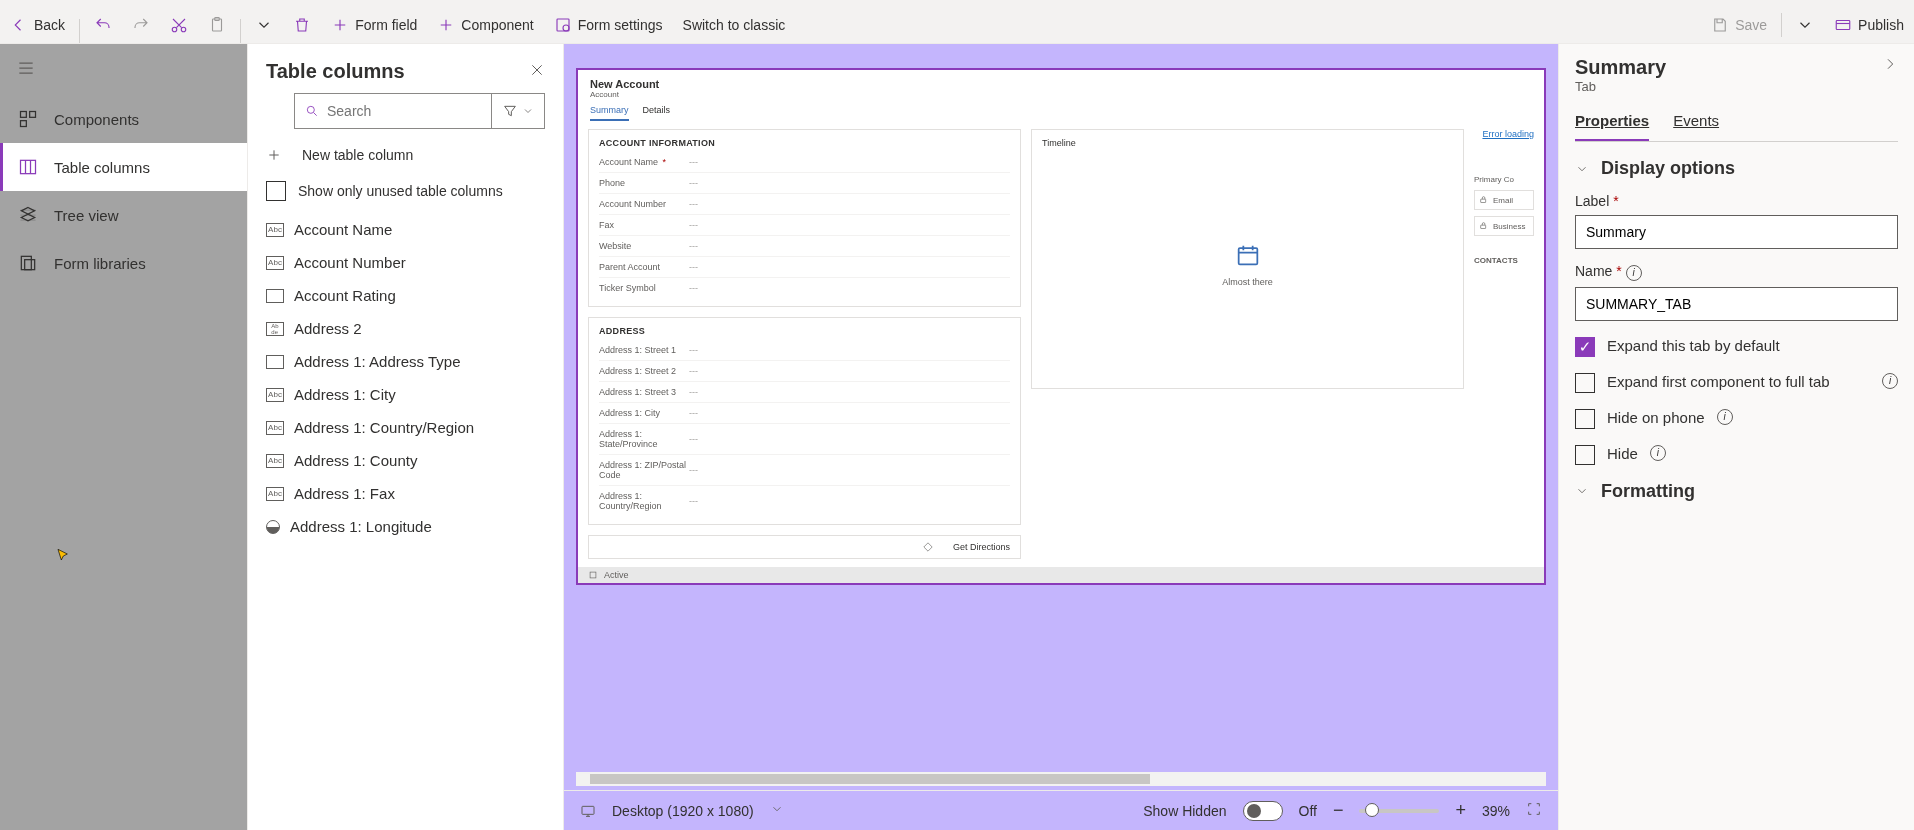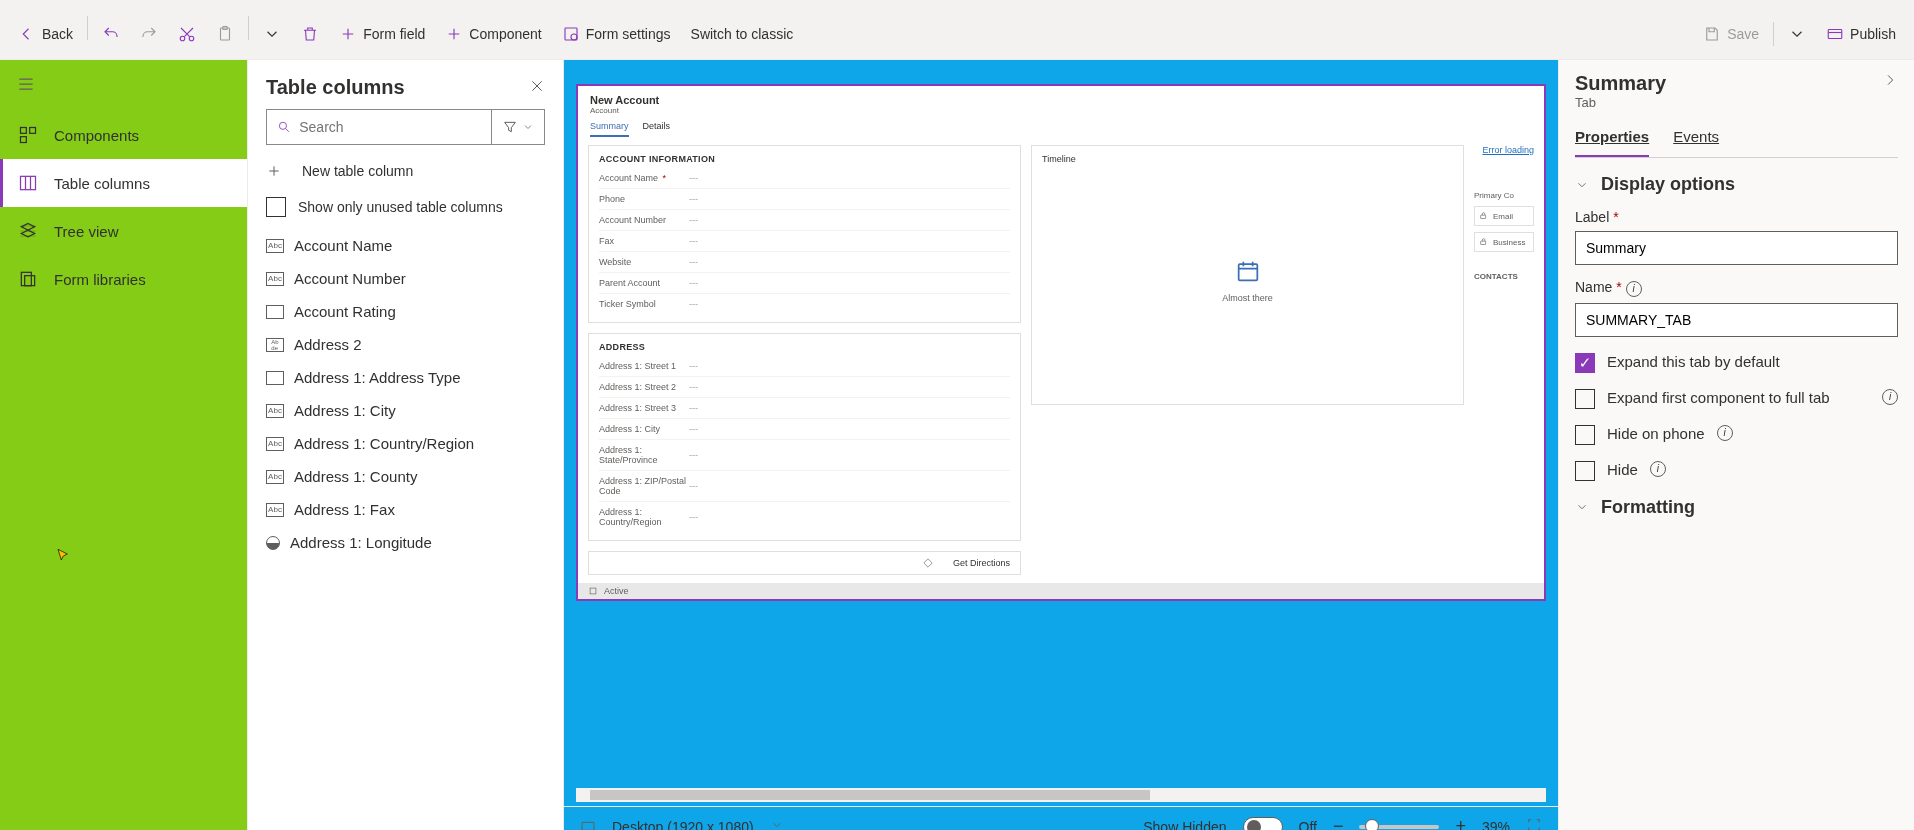--- a/index.html
+++ b/index.html
@@ -1,57 +1,57 @@
 <!DOCTYPE html>
 <html><head>
 <meta charset="utf-8">
 <style>
   * { box-sizing: border-box; margin: 0; padding: 0; }
   body { font-family: "Segoe UI", sans-serif; font-size: 14px; color: #323130; background: #f3f2f1; overflow: hidden; width: 1914px; height: 830px; position: relative; }
   
   
-  .toolbar { height: 44px; background: #f3f2f1; display: flex; align-items: flex-start; padding: 0 8px; border-bottom: 1px solid #edebe9; margin-top: 16px; }
+  .toolbar { height: 44px; background: #f3f2f1; display: flex; align-items: flex-end; padding: 0 0; border-bottom: 1px solid #edebe9; }
   .tb-btn { display: inline-flex; align-items: center; gap: 6px; padding: 0 10px; height: 36px; cursor: pointer; color: #323130; }
   .tb-sep { width: 1px; height: 24px; background: #d2d0ce; margin: 0 4px; }
   .tb-right { margin-left: auto; display: flex; align-items: center; }
   .tb-btn.disabled { opacity: .45; cursor: default; }
   .tb-btn svg { width: 18px; height: 18px; stroke: #323130; fill: none; stroke-width: 1.5; }
   .tb-btn.purple-stroke svg { stroke: #8a3ab9; }
   
   
   .main { display: flex; height: calc(100% - 44px); }
   
   
-  .rail { width: 248px; background: #84cc16; border-right: 1px solid #edebe9; }
+  .rail { width: 248px; background: #a3a3a3; border-right: 1px solid #edebe9; }
   .rail-ham { padding: 14px 16px; }
   .rail-item { display: flex; align-items: center; gap: 16px; padding: 14px 18px; cursor: pointer; font-size: 15px; }
   .rail-item svg { width: 20px; height: 20px; stroke: #323130; fill: none; stroke-width: 1.5; }
   .rail-item.active { background: #ffffff; border-left: 3px solid #8a3ab9; padding-left: 15px; }
   .rail-item.active svg { stroke: #8a3ab9; }
   
   
   .tcol { width: 316px; background: #ffffff; display: flex; flex-direction: column; border-right: 1px solid #edebe9; }
   .tcol-head { display: flex; align-items: center; justify-content: space-between; padding: 16px 18px 10px 18px; }
   .tcol-head h2 { font-size: 20px; font-weight: 600; }
   .tcol-search-row { display: flex; gap: 0; padding: 0 18px 8px 18px; }
-  .tcol-search { flex: 1; display: flex; align-items: center; border: 1px solid #8a8886; border-right: none; height: 36px; padding: 12px 10px; gap: 8px; }
+  .tcol-search { flex: 1; display: flex; align-items: center; border: 1px solid #8a8886; border-right: none; height: 36px; padding: 12px 10px; gap: 8px; margin-left: 28px; }
   .tcol-search input { border: none; outline: none; width: 100%; font-size: 14px; }
   .tcol-filter { width: 54px; border: 1px solid #8a8886; display: flex; align-items: center; justify-content: center; gap: 4px; }
   .tcol-newcol { display: flex; align-items: center; gap: 20px; padding: 10px 18px; cursor: pointer; }
   .tcol-check-row { display: flex; align-items: center; gap: 12px; padding: 8px 18px 12px 18px; }
   .chk { width: 20px; height: 20px; border: 1px solid #323130; display: inline-flex; align-items: center; justify-content: center; }
   .chk.checked { background: #8a3ab9; border-color: #8a3ab9; color: white; }
   .tcol-list { flex: 1; overflow-y: auto; padding: 0 4px 0 18px; }
   .tcol-li { display: flex; align-items: center; gap: 10px; padding: 8px 0; cursor: grab; font-size: 15px; }
   .fld-ico { width: 18px; height: 14px; border: 1px solid #605e5c; display: inline-flex; align-items: center; justify-content: center; font-size: 8px; color: #605e5c; }
   .fld-ico.rect { border-radius: 0; }
   .fld-ico.circle { border-radius: 50%; width: 14px; height: 14px; background: linear-gradient(to bottom, #fff 50%, #605e5c 50%); }
   
   
-  .canvas-wrap { flex: 1; display: flex; flex-direction: column; background: #0ea5e9; min-width: 0; }
+  .canvas-wrap { flex: 1; display: flex; flex-direction: column; background: #c4b5fd; min-width: 0; }
   .canvas-scroll { flex: 1; overflow: auto; padding: 24px 12px 4px 12px; position: relative; }
   .form-preview { background: #fff; border: 1px solid #e1dfdd; width: 100%; min-width: 820px; font-size: 10px; position: relative; }
   .form-preview.selected { border: 2px solid #8a3ab9; border-top-left-radius: 0;}
   .fp-header { padding: 8px 12px 0 12px; }
   .fp-title { font-weight: 600; font-size: 11px; }
   .fp-sub { font-size: 8px; color: #605e5c; }
   .fp-tabs { display: flex; gap: 14px; margin-top: 6px; font-size: 9px; }
   .fp-tab { padding-bottom: 4px; cursor: pointer; }
   .fp-tab.active { border-bottom: 2px solid #3b6fb6; color: #3b6fb6; }
   .fp-body { display: flex; gap: 10px; padding: 8px 10px; }

